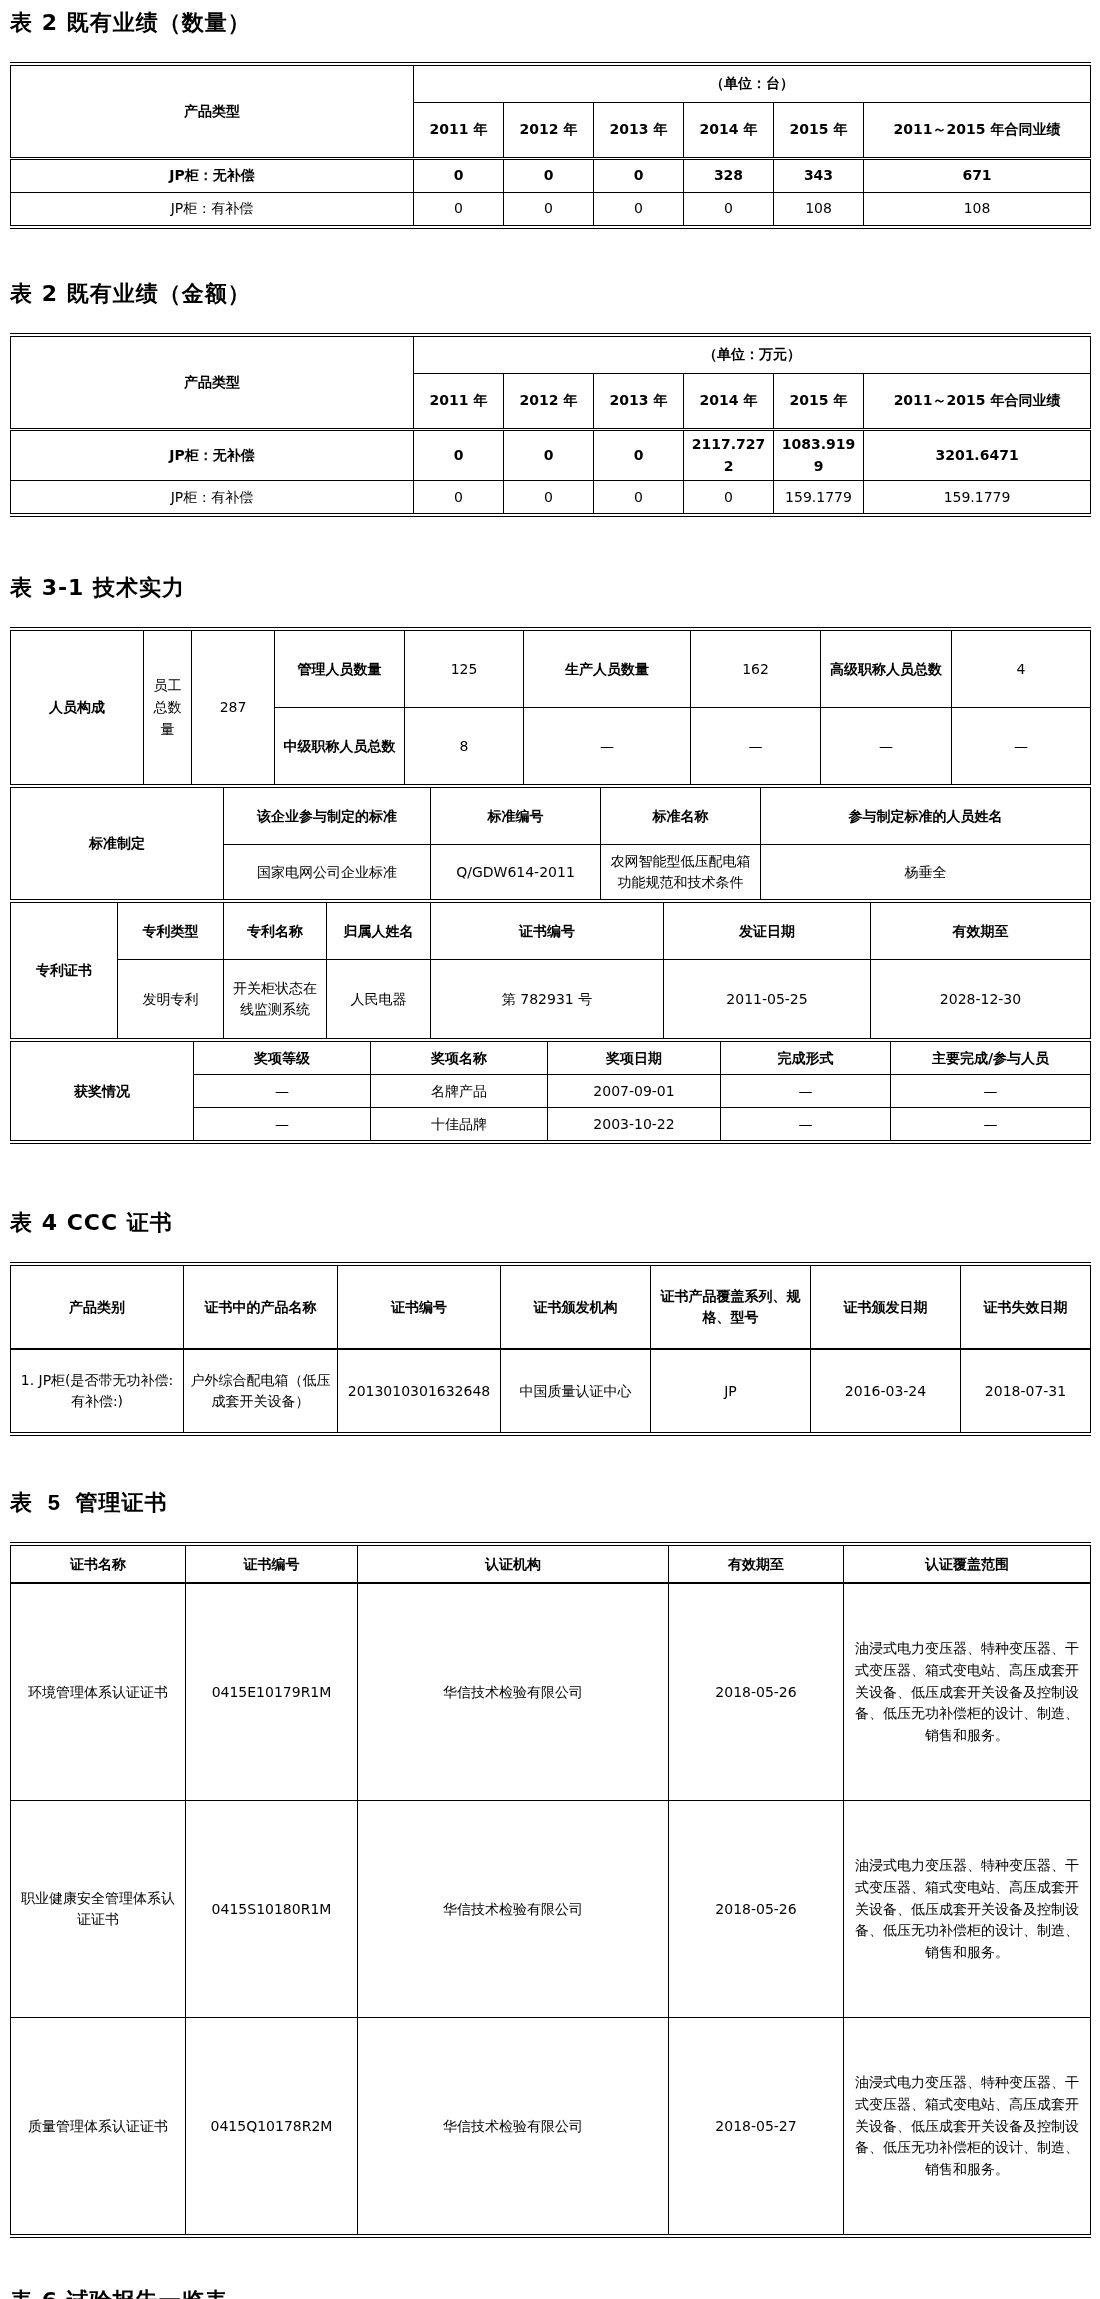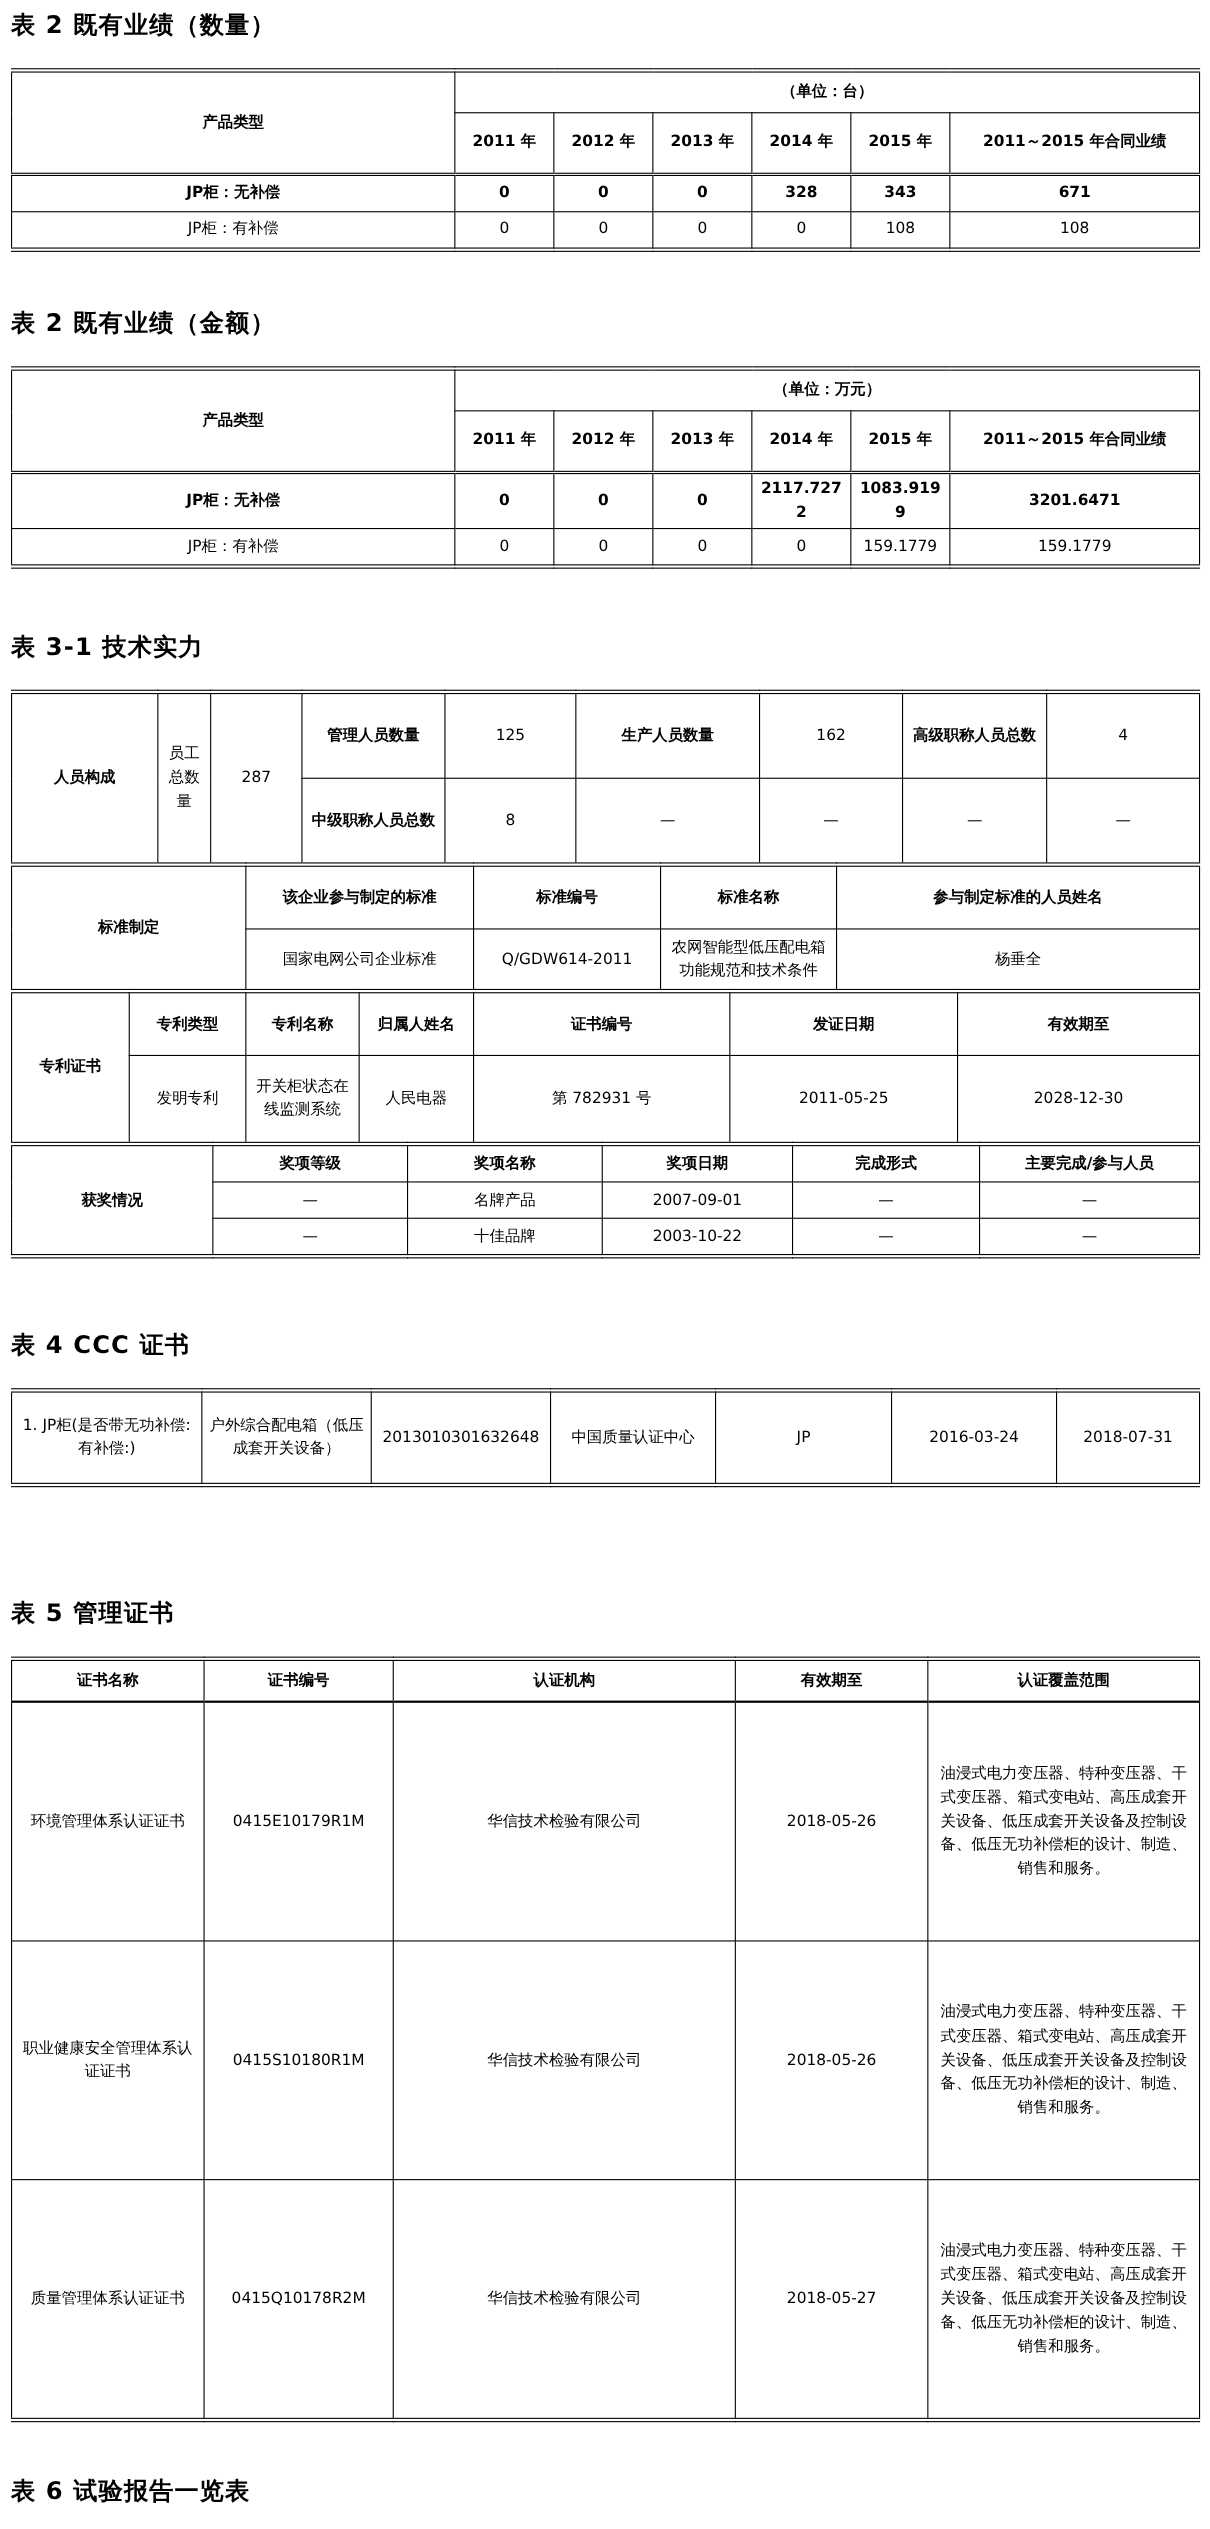--- a/index.html
+++ b/index.html
@@ -1,21 +1,21 @@
 <!DOCTYPE html>
 <html><head>
 <meta charset="utf-8">
 <style>
   html,body { margin:0; padding:0; background:#fff; color:#000;
     font-family:"DejaVu Sans","Liberation Sans",sans-serif; }
   .page { width:1100px; box-sizing:border-box; padding:8px 10px 60px 10px; }
 
   .tbl-title { font-size:22px; font-weight:bold; letter-spacing:1px; margin:0 0 24px 0; }
   .mt50 { margin-top:50px; } .mt52 { margin-top:56px; } .mt64 { margin-top:64px; }
-  .mt80 { margin-top:100px; } .mt48 { margin-top:48px; }
+  .mt80 { margin-top:52px;font-family:Liberation Mono, monospace; } .mt48 { margin-top:48px; }
 
   table.tbl { table-layout:fixed; width:1080px; border-collapse:collapse;
     border-top:4px double #000; border-bottom:4px double #000; }
   table.tbl.stack { border-bottom:none; }
 
   .tbl td, .tbl th { border:1px solid #000; text-align:center; vertical-align:middle;
     font-size:14px; line-height:1.55; padding:3px 5px; word-wrap:break-word; overflow:hidden; }
   .tbl th { font-weight:bold; }
   td.nb, th.nb { border-bottom:none; }
 
@@ -260,20 +260,29 @@
     <colgroup>
       <col style="width:173px">
         <col style="width:154px">
         <col style="width:163px">
         <col style="width:150px">
       <col style="width:160px">
         <col style="width:150px">
         <col style="width:130px">
     </colgroup>
     <tbody>
+      <tr class="r76">
+        <th>产品类别</th>
+        <th>证书中的产品名称</th>
+        <th>证书编号</th>
+        <th>证书颁发机构</th>
+        <th>证书产品覆盖系列、规格、型号</th>
+        <th>证书颁发日期</th>
+        <th>证书失效日期</th>
+      </tr>
       <tr class="r76 sept">
         <td>1. JP柜(是否带无功补偿:有补偿:)</td>
         <td>户外综合配电箱（低压成套开关设备）</td>
         <td>2013010301632648</td>
         <td>中国质量认证中心</td>
         <td>JP</td>
         <td>2016-03-24</td>
         <td>2018-07-31</td>
       </tr>
     </tbody>

